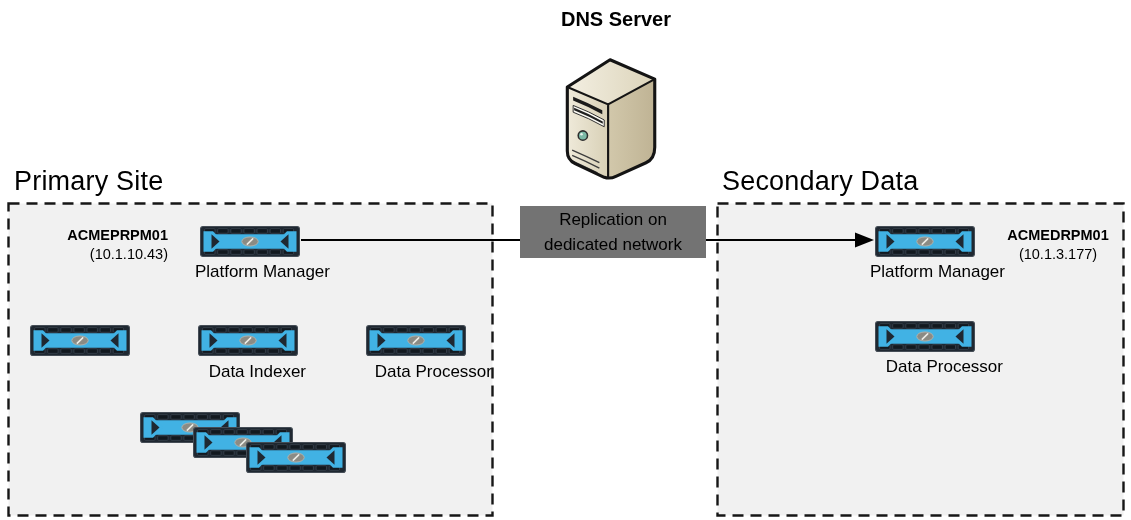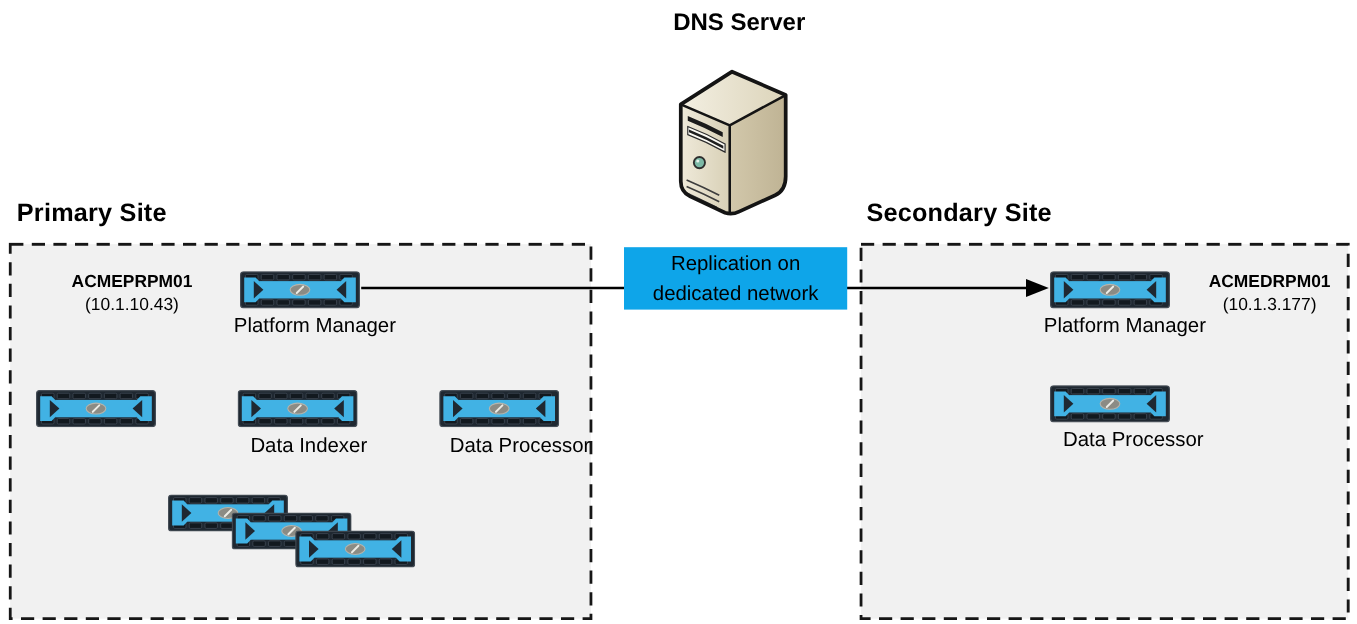--- a/index.html
+++ b/index.html
@@ -1,29 +1,29 @@
 <!DOCTYPE html>
 <html><head>
 <meta charset="utf-8">
 <style>
   html,body{margin:0;padding:0;background:#ffffff;}
   .canvas{
     position:relative;width:1131px;height:520px;background:#ffffff;
     font-family:"Liberation Sans", sans-serif;color:#000;overflow:hidden;
   }
   .abs{position:absolute;}
-  .site-title{font-weight:bold;font-size:21px;letter-spacing:0.2px;}
+  .site-title{font-weight:normal;font-size:27px;letter-spacing:0.2px;}
   .dns-title{font-weight:bold;font-size:20px;text-align:center;}
   .node-label{font-size:17px;text-align:right;white-space:nowrap;}
   .host-block{text-align:center;font-size:14.5px;line-height:19px;}
   .host-name{font-weight:bold;}
   .appliance{position:absolute;width:100px;height:31px;}
   .repl-label{
     font-size:17px;line-height:25px;text-align:center;
-    background:#0ea5e9;padding:1px 4px;white-space:nowrap;
+    background:#737373;padding:1px 4px;white-space:nowrap;
   }
   svg{display:block;}
   .overlay{pointer-events:none;}
 </style>
 </head>
 <body>
 
 <div class="canvas">
 
   <svg class="abs" style="left:7px;top:202px;" width="487" height="315" id="box-primary">
@@ -60,23 +60,23 @@
   <circle cx="28.6" cy="85.6" r="1.3" fill="#E8F2EC"></circle>
   <path d="M19,102 Q33,108 47,115" stroke="#3d3d3d" stroke-width="1.4" fill="none"></path>
   <path d="M19,107.5 Q33,113.5 47,120.5" stroke="#3d3d3d" stroke-width="1.4" fill="none"></path>
   <path d="M19,113 Q32,119 45,125.5" stroke="#3d3d3d" stroke-width="1.4" fill="none"></path>
   <path d="M14,37 L56,55 L104,29 M56,55 L56,130" stroke="#141414" stroke-width="2.2" fill="none"></path>
   <path d="M58,9 L104,29 L104,99 Q104,111 95,115 L64,129 Q58,132 52,130 L22,116 Q14,112 14,103 L14,37 Z" fill="none" stroke="#141414" stroke-width="3.2" stroke-linejoin="round"></path>
 </svg>
     </div>
 
   <div class="abs site-title" style="left:14px;top:166px;">Primary Site</div>
-  <div class="abs site-title" style="left:722px;top:166px;">Secondary Site</div>
-
-  <div class="abs host-block" style="left:35px;top:226px;width:150px;">
+  <div class="abs site-title" style="left:722px;top:166px;">Secondary Data</div>
+
+  <div class="abs host-block" style="left:18px;top:226px;width:150px;text-align:right;">
     <div class="host-name">ACMEPRPM01</div>
     <div>(10.1.10.43)</div>
   </div>
 
   <div class="appliance" style="left:200px;top:226px;">
       <svg viewBox="0 0 100 30" width="100%" height="100%" preserveAspectRatio="none">
     <rect x="0.5" y="0.5" width="99" height="29" rx="2.5" fill="#1F2831" stroke="#454d56" stroke-width="1"></rect>
     <rect x="4.6" y="2.6" width="10.4" height="4.4" rx="1" fill="#12191F" stroke="#3E4854" stroke-width="0.7"></rect>
         <rect x="4.6" y="23" width="10.4" height="4.4" rx="1" fill="#12191F" stroke="#3E4854" stroke-width="0.7"></rect>
         <rect x="17.7" y="2.6" width="10.4" height="4.4" rx="1" fill="#12191F" stroke="#3E4854" stroke-width="0.7"></rect>

